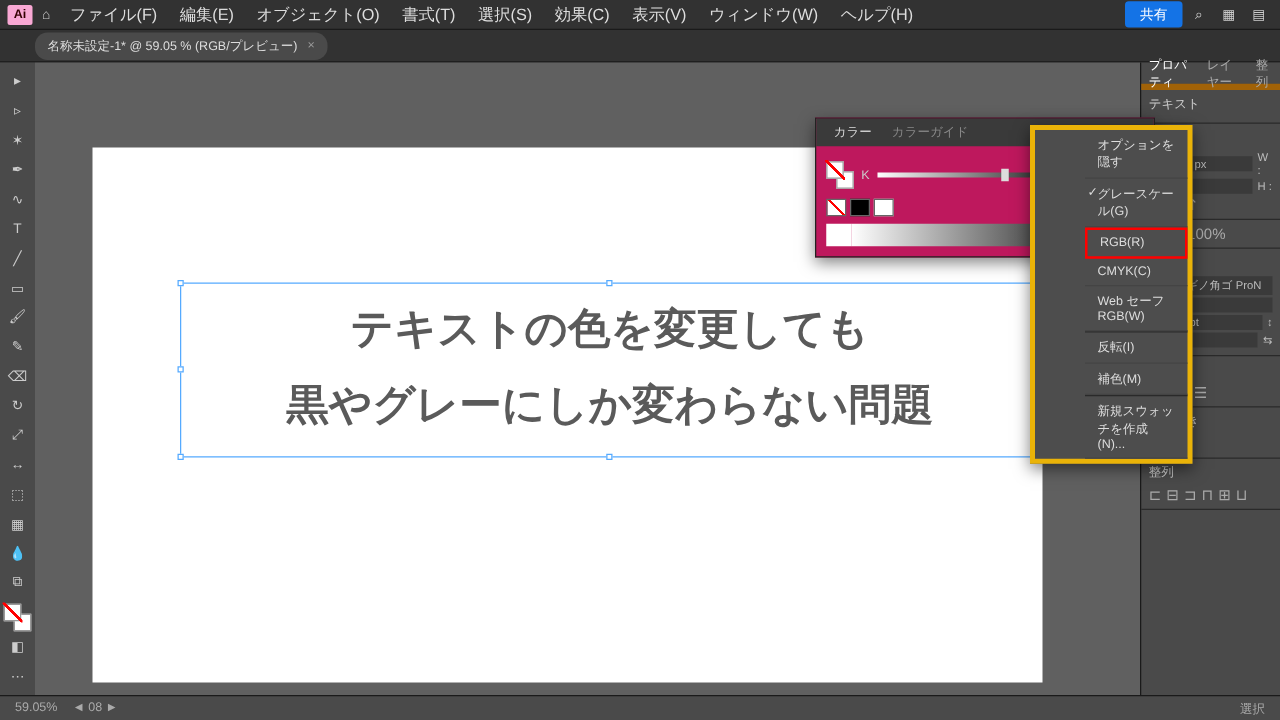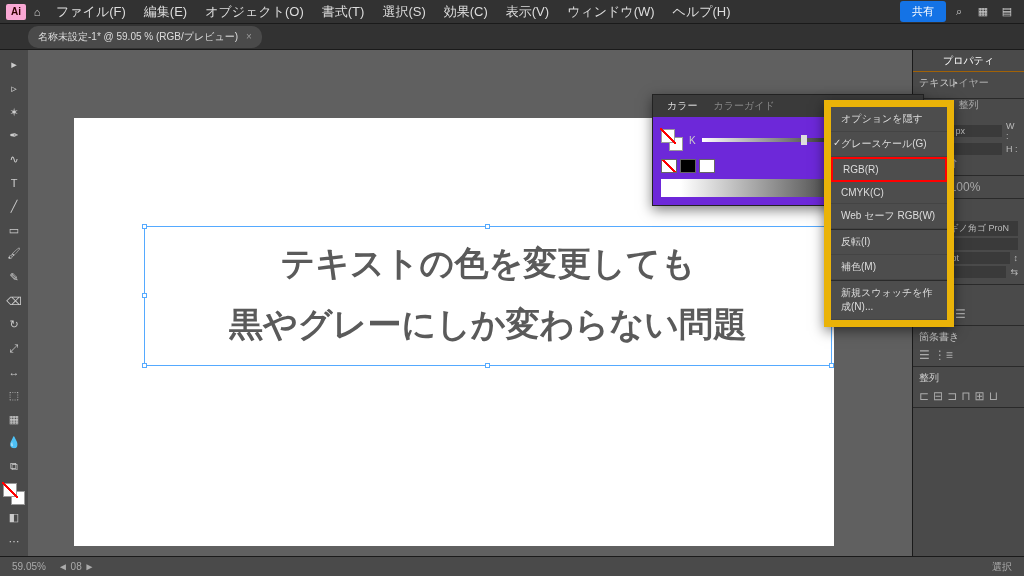--- a/index.html
+++ b/index.html
@@ -33,32 +33,32 @@
 .text-frame { position: absolute; left: 50px; top: 108px; width: 688px; height: 140px; border: 1px solid #55aaff; margin-left: 20px; }
 .text-frame .handle { position: absolute; width: 5px; height: 5px; background: #fff; border: 1px solid #55aaff; }
 .text-frame .h-tl { top: -3px; left: -3px; } .text-frame .h-tr { top: -3px; right: -3px; }
 .text-frame .h-bl { bottom: -3px; left: -3px; } .text-frame .h-br { bottom: -3px; right: -3px; }
 .text-frame .h-ml { top: 50%; left: -3px; margin-top: -3px; } .text-frame .h-mr { top: 50%; right: -3px; margin-top: -3px; }
 .text-frame .h-tc { top: -3px; left: 50%; margin-left: -3px; } .text-frame .h-bc { bottom: -3px; left: 50%; margin-left: -3px; }
 .text-content { padding: 6px; color: #5a5a5a; font-size: 34px; font-weight: bold; text-align: center; line-height: 1.8; }
 
 
 .panels { width: 112px; background: #4a4a4a; border-left: 1px solid #1a1a1a; display: flex; flex-direction: column; font-size: 10px; }
-.panel-tabs { display: flex; height: 22px; border-bottom: 1px solid #a16207; align-items: center; flex-direction: column; }
+.panel-tabs { display: flex; height: 22px; border-bottom: 5px solid #a16207; align-items: center; }
 .panel-tabs span { padding: 4px 6px; color: #aaa; }
 .panel-tabs span.active { color: #fff; }
 .panel-sec { padding: 4px 6px; border-bottom: 1px solid #2a2a2a; }
 .panel-sec .hdr { color: #ccc; margin-bottom: 4px; font-size: 10px; }
 .panel-row { display: flex; gap: 4px; align-items: center; font-size: 9px; color: #bbb; margin: 2px 0; }
 .panel-row .lbl { width: 12px; }
 .panel-row .val { flex: 1; background: #3a3a3a; padding: 1px 3px; }
 .icon-row { display: flex; gap: 4px; color: #aaa; font-size: 12px; }
 
 
-.color-panel { position: absolute; top: 94px; left: 652px; width: 272px; background: #6d28d9; border: 1px solid #222; box-shadow: 0 4px 12px rgba(0,0,0,.5); font-size: 10px; }
+.color-panel { position: absolute; top: 94px; left: 652px; width: 272px; background: #be185d; border: 1px solid #222; box-shadow: 0 4px 12px rgba(0,0,0,.5); font-size: 10px; }
 .color-panel .cp-hdr { height: 22px; display: flex; align-items: center; padding: 0 6px; background: #3a3a3a; }
 .color-panel .cp-tab { padding: 4px 8px; color: #ddd; }
 .color-panel .cp-tab.dim { color: #888; }
 .color-panel .cp-hdr .cpspacer { flex: 1; }
 .color-panel .cp-body { padding: 8px; }
 .cp-row { display: flex; align-items: center; gap: 6px; margin: 4px 0; }
 .cp-swatch { width: 22px; height: 22px; position: relative; }
 .cp-swatch .sfg { position: absolute; top: 0; left: 0; width: 14px; height: 14px; background: #fff; border: 1px solid #999; }
 .cp-swatch .sbg { position: absolute; bottom: 0; right: 0; width: 14px; height: 14px; background: #fff; border: 1px solid #999; }
 .cp-swatch .sfg::after { content: ''; position: absolute; top: -2px; left: -2px; right: -2px; bottom: -2px; background: linear-gradient(45deg, transparent 45%, red 45%, red 55%, transparent 55%); }
@@ -66,21 +66,21 @@
 .cp-slider .thumb { position: absolute; top: -3px; left: 61%; width: 6px; height: 10px; background: #ddd; }
 .cp-val { width: 30px; background: #3a3a3a; text-align: right; padding: 1px 2px; }
 .cp-none-row { display: flex; gap: 3px; margin-top: 8px; }
 .cp-none-row .ncell { width: 16px; height: 14px; border: 1px solid #666; }
 .cp-ramp { height: 18px; width: 100%; margin-top: 6px; display: flex; }
 .cp-ramp .ra { flex: 1; background: linear-gradient(to right, #fff, #000); }
 .cp-ramp .rb { width: 20px; background: #000; }
 .cp-ramp .rc { width: 20px; background: #fff; }
 
 
-.flyout { position: absolute; top: 100px; left: 824px; width: 130px; background: #4d4d4d; border: 7px solid #eab308; box-shadow: 0 4px 12px rgba(0,0,0,.5); font-size: 10px; }
+.flyout { position: absolute; top: 100px; left: 824px; width: 130px; background: #4d4d4d; border: 4px solid #eab308; box-shadow: 0 4px 12px rgba(0,0,0,.5); font-size: 10px; padding-left: 40px; }
 .flyout .fitem { padding: 5px 10px; color: #ddd; border-bottom: 1px solid #444; position: relative; }
 .flyout .fitem.check::before { content: '✓'; position: absolute; left: 2px; color: #ddd; }
 .flyout .fitem.hl { border: 2px solid #ff0000; }
 .flyout .sep { height: 0; border-top: 1px solid #2a2a2a; margin: 0; }
 
 
 .status-bar { position: absolute; bottom: 0; left: 0; right: 0; height: 20px; background: #4a4a4a; border-top: 1px solid #1a1a1a; display: flex; align-items: center; padding: 0 6px; font-size: 10px; color: #aaa; }
 .status-bar .sitem { padding: 0 6px; }
 </style>
 </head>

